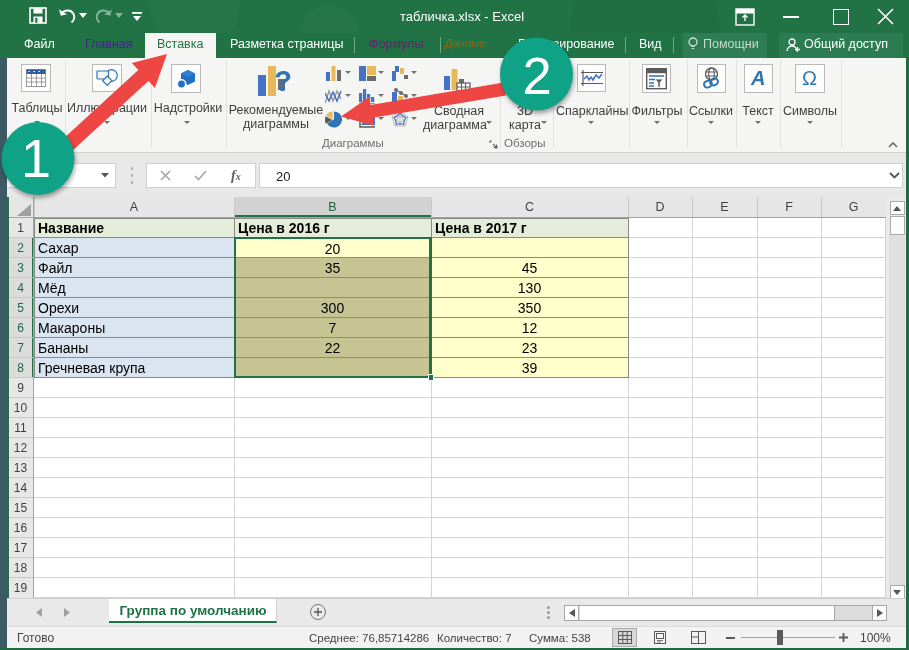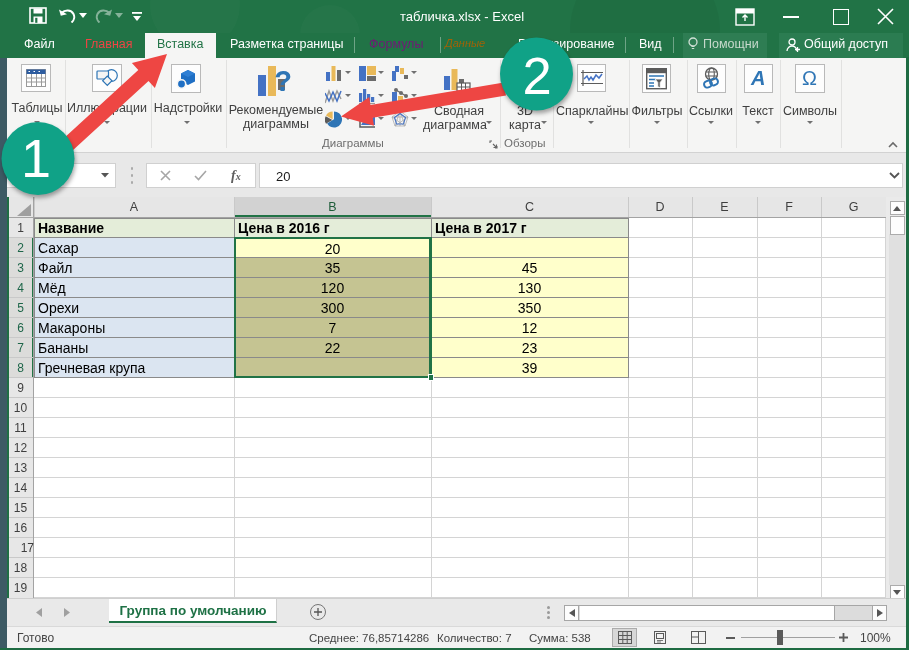--- a/index.html
+++ b/index.html
@@ -52,21 +52,21 @@
   <path d="M10 13 L10 7 M7.5 9.5 L10 7 L12.5 9.5" stroke="#fff" stroke-width="1.4" fill="none"></path>
 </svg>
 <div class="abs" style="left:783px;top:16px;width:16px;height:2px;background:#fff;"></div>
 <div class="abs" style="left:833px;top:9px;width:14px;height:14px;border:1.5px solid #fff;"></div>
 <svg class="abs" style="left:877px;top:8px;" width="17" height="17" viewBox="0 0 17 17">
   <path d="M1 1 L16 16 M16 1 L1 16" stroke="#fff" stroke-width="1.6"></path>
 </svg>
 
 <div class="abs" id="tabrow" style="left:0;top:33px;width:909px;height:25px;background:#217346;"></div>
 <div class="tx" style="left:24px;top:37px;font-size:12.5px;color:#fff;">Файл</div>
-<div class="tx" style="left:85px;top:37px;font-size:12.5px;color:#ef4444;">Главная</div>
+<div class="tx" style="left:85px;top:37px;font-size:12.5px;color:#4c1d95;">Главная</div>
 <div class="abs" style="left:145px;top:33px;width:71px;height:25px;background:#f5f5f4;"></div>
 <div class="tx" style="left:157px;top:37px;font-size:12.5px;color:#217346;">Вставка</div>
 <div class="tx" style="left:230px;top:37px;font-size:12.5px;color:#fff;">Разметка страницы</div>
 <div class="tx" style="left:369px;top:37px;font-size:12.5px;color:#701a75;">Формулы</div>
 <div class="tx" style="left:445px;top:37px;font-size:11px;color:#a16207;font-style:italic;">Данные</div>
 <div class="tx" style="left:518px;top:37px;font-size:12.5px;color:#fff;">Рецензирование</div>
 <div class="tx" style="left:639px;top:37px;font-size:12.5px;color:#fff;">Вид</div>
 <div class="abs" style="left:354px;top:37px;width:1px;height:16px;background:rgba(255,255,255,0.35);"></div>
 <div class="abs" style="left:440px;top:37px;width:1px;height:16px;background:rgba(255,255,255,0.35);"></div>
 <div class="abs" style="left:625px;top:37px;width:1px;height:16px;background:rgba(255,255,255,0.35);"></div>
@@ -356,37 +356,36 @@
 <div class="rowh" style="top:338px;color:#1e6649;">7</div>
 <div class="rowh" style="top:358px;color:#1e6649;">8</div>
 <div class="rowh" style="top:378px;">9</div>
 <div class="rowh" style="top:398px;">10</div>
 <div class="rowh" style="top:418px;">11</div>
 <div class="rowh" style="top:438px;">12</div>
 <div class="rowh" style="top:458px;">13</div>
 <div class="rowh" style="top:478px;">14</div>
 <div class="rowh" style="top:498px;">15</div>
 <div class="rowh" style="top:518px;">16</div>
-<div class="rowh" style="top:538px;text-align:right;">17</div>
+<div class="rowh" style="top:538px;">17</div>
 <div class="rowh" style="top:558px;">18</div>
 <div class="rowh" style="top:578px;">19</div>
 
 <div class="cell" style="left:38px;top:218px;font-weight:bold;">Название</div>
 <div class="cell" style="left:238px;top:218px;font-weight:bold;">Цена в 2016 г</div>
 <div class="cell" style="left:435px;top:218px;font-weight:bold;">Цена в 2017 г</div>
 <div class="cell" style="left:38px;top:238px;text-align:center;">Сахар</div>
 <div class="cell" style="left:38px;top:258px;">Файл</div>
 <div class="cell" style="left:38px;top:278px;">Мёд</div>
 <div class="cell" style="left:38px;top:298px;">Орехи</div>
 <div class="cell" style="left:38px;top:318px;">Макароны</div>
 <div class="cell" style="left:38px;top:338px;">Бананы</div>
 <div class="cell" style="left:38px;top:358px;">Гречневая крупа</div>
 <div class="cell num" style="left:234px;top:239px;width:197px;">20</div>
 <div class="cell num" style="left:234px;top:258px;width:197px;">35</div>
-<div class="cell num" style="left:234px;top:278px;width:197px;">120</div>
 <div class="cell num" style="left:234px;top:298px;width:197px;">300</div>
 <div class="cell num" style="left:234px;top:318px;width:197px;">7</div>
 <div class="cell num" style="left:234px;top:338px;width:197px;">22</div>
 <div class="cell num" style="left:431px;top:258px;width:197px;">45</div>
 <div class="cell num" style="left:431px;top:278px;width:197px;">130</div>
 <div class="cell num" style="left:431px;top:298px;width:197px;">350</div>
 <div class="cell num" style="left:431px;top:318px;width:197px;">12</div>
 <div class="cell num" style="left:431px;top:338px;width:197px;">23</div>
 <div class="cell num" style="left:431px;top:358px;width:197px;">39</div>
 

